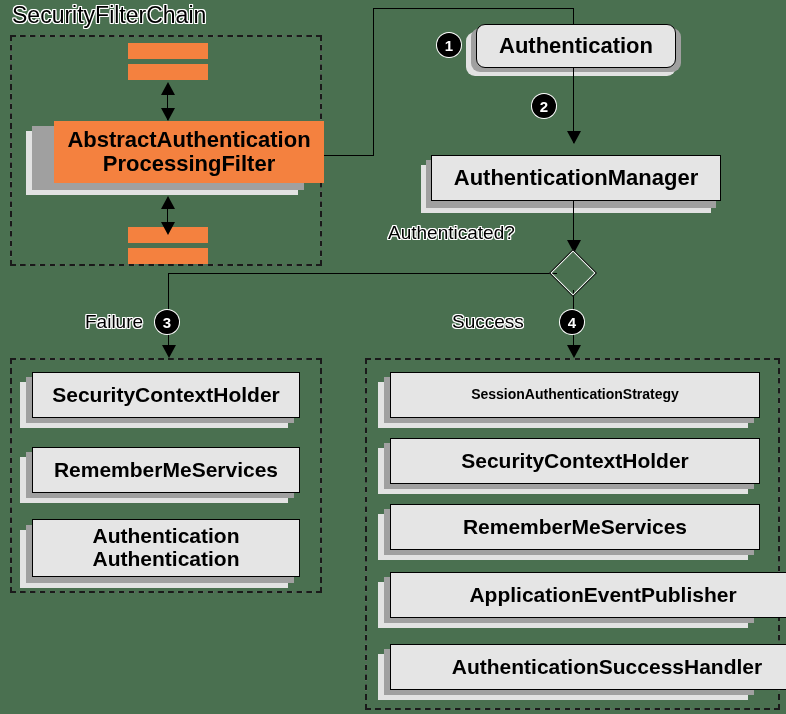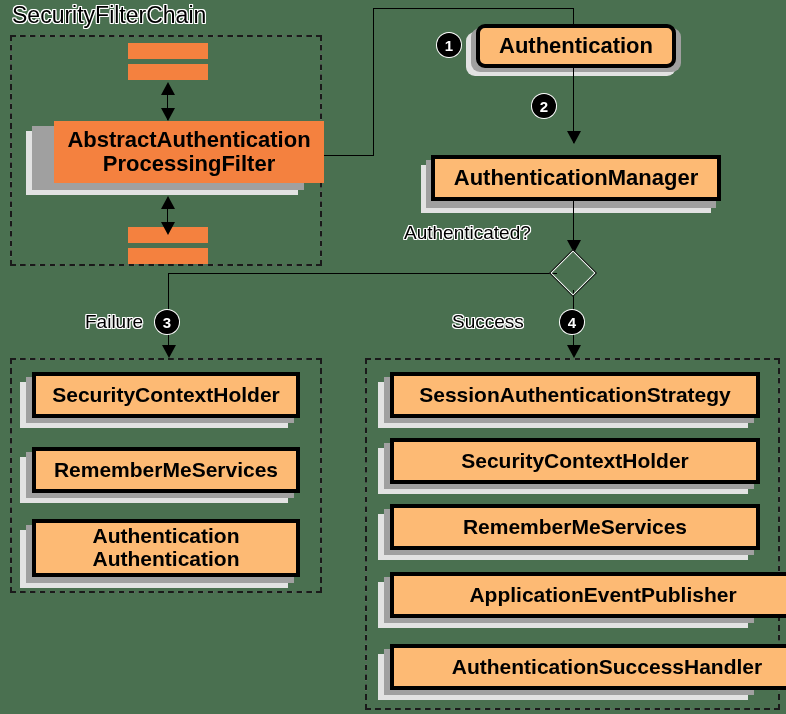--- a/index.html
+++ b/index.html
@@ -51,22 +51,22 @@
     display:flex;
     align-items:center;
     justify-content:center;
     text-align:center;
     font-weight:bold;
     color:#000;
     line-height:1.08;
     z-index:4;
   }
   .node.blue{
-    background:#fdba74;
-    border:4px solid #000000;
+    background:#e5e5e5;
+    border:1px solid #000000;
   }
   .node.orange{
     background:#f4813f;
     border:1px solid #f4813f;
   }
   .node.rounded{border-radius:9px;}
 
   
   .shadow-dark, .shadow-light{
     position:absolute;
@@ -185,21 +185,21 @@
 
   <div class="shadow-light" style="left:421px;top:165px;width:290px;height:48px;"></div>
   <div class="shadow-dark" style="left:426px;top:160px;width:290px;height:48px;"></div>
   <div class="node blue" style="left:431px;top:155px;width:290px;height:46px;font-size:22px;">
     <span>AuthenticationManager</span>
   </div>
 
   <div class="ln ln-v" style="left:573px;top:201px;height:50px;"></div>
   <div class="arrowhead arrow-down" style="left:567px;top:240px;"></div>
 
-  <div class="olabel edge-label" style="left:404px;top:222px;">Authenticated?</div>
+  <div class="olabel edge-label" style="left:388px;top:222px;">Authenticated?</div>
 
   <div class="diamond" style="left:556px;top:256px;width:34px;height:34px;">
     <div class="dshape"></div>
   </div>
 
   <div class="ln ln-h" style="left:168px;top:273px;width:389px;"></div>
   <div class="ln ln-v" style="left:168px;top:273px;height:78px;"></div>
   <div class="arrowhead arrow-down" style="left:162px;top:345px;"></div>
 
   <div class="olabel edge-label" style="left:85px;top:311px;text-align:center;">Failure</div>
@@ -231,21 +231,21 @@
     <span style="display:block;">
       <span>Authentication</span><br>
       <span>Authentication</span>
     </span>
   </div>
 
   <div class="group-box" style="left:365px;top:358px;width:415px;height:352px;"></div>
 
   <div class="shadow-light" style="left:378px;top:382px;width:370px;height:46px;"></div>
   <div class="shadow-dark" style="left:384px;top:377px;width:370px;height:46px;"></div>
-  <div class="node blue" style="left:390px;top:372px;width:370px;height:46px;font-size:21px;">
+  <div class="node blue" style="left:390px;top:372px;width:370px;height:46px;font-size:14px;">
     <span>SessionAuthenticationStrategy</span>
   </div>
 
   <div class="shadow-light" style="left:378px;top:448px;width:370px;height:46px;"></div>
   <div class="shadow-dark" style="left:384px;top:443px;width:370px;height:46px;"></div>
   <div class="node blue" style="left:390px;top:438px;width:370px;height:46px;font-size:21px;">
     <span>SecurityContextHolder</span>
   </div>
 
   <div class="shadow-light" style="left:378px;top:514px;width:370px;height:46px;"></div>

